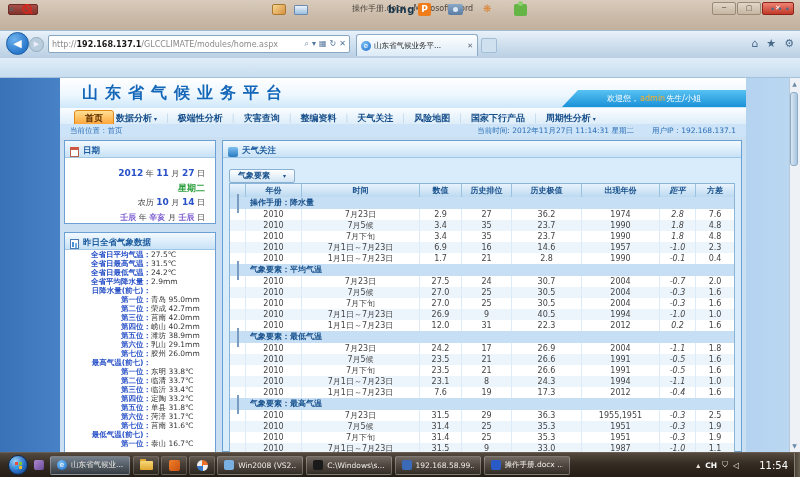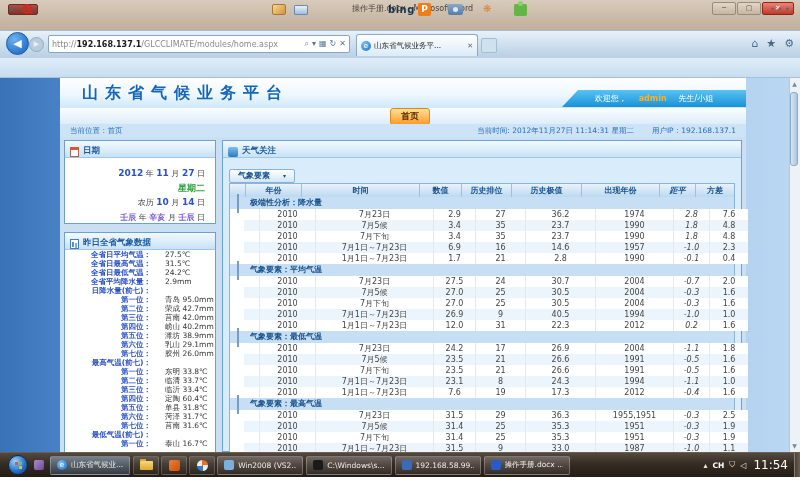--- a/index.html
+++ b/index.html
@@ -70,25 +70,25 @@
   .thumb{position:absolute;left:790px;top:14px;width:8px;height:74px;border:1px solid #8cabc9;border-radius:3px;
     background:linear-gradient(90deg,#d8e6f2,#a9c5e0);}
 
   .banner{position:absolute;left:60px;top:0;width:686px;height:30px;
     background:linear-gradient(180deg,#ffffff 0%,#eef7fe 55%,#cfe8fa 100%);}
   .sitetitle{position:absolute;left:22px;top:5px;font-size:16px;font-weight:bold;color:#1467b8;letter-spacing:7px;white-space:nowrap;}
   .ribbon{position:absolute;right:0;top:12px;width:184px;height:17px;
     background:linear-gradient(180deg,#58c2f2 0%,#1a92d8 100%);
     clip-path:polygon(16px 0,100% 0,100% 100%,0 100%);
     display:flex;align-items:center;justify-content:center;font-size:8px;color:#fff;white-space:nowrap;}
-  .ribbon .uname{color:#ffb020;font-weight:bold;margin:0 12px;}
+  .ribbon .uname{color:#ffb020;font-weight:normal;margin:0 1px;}
 
   .navbar{position:absolute;left:60px;top:30px;width:686px;height:22px;
     background:linear-gradient(180deg,#fafdff,#d4e8f7);border-bottom:1px solid #a6c8e6;
-    display:flex;align-items:center;flex-direction:column;}
+    display:flex;align-items:center;}
   .nitem{font-size:9px;color:#17508c;font-weight:bold;white-space:nowrap;padding:0 2px;cursor:default;}
   .nactive{margin-left:14px;padding:1px 10px;border:1px solid #e08a1a;border-radius:3px;
     background:linear-gradient(180deg,#ffe096,#ff9c2a);color:#5c2f00;}
   .nsep{color:#b8d2e8;font-size:8px;margin:0 6px;}
   .narrow{font-size:6px;margin-left:2px;color:#17508c;}
 
   .statusbar{position:absolute;left:60px;top:46px;width:686px;height:13px;background:#cde4f8;
     display:flex;align-items:center;justify-content:space-between;padding:0 10px;font-size:7.5px;color:#2a6db5;}
   .statusright{display:flex;gap:18px;}
 
@@ -109,41 +109,41 @@
   .dline{line-height:11.5px;white-space:nowrap;}
   .num{color:#2a52c8;font-weight:bold;font-size:9px;}
   .sep{color:#444;font-size:8px;}
   .week{color:#2e9e3e;font-weight:bold;font-size:9px;}
   .gz{color:#7a5ad0;font-weight:bold;font-size:8px;}
 
   .p-stats{left:64px;top:154px;width:152px;height:246px;}
   .statsbody{}
   .sline{display:flex;height:9px;align-items:center;font-size:7.5px;white-space:nowrap;}
   .sl{width:86px;text-align:right;color:#2a52c8;font-weight:bold;flex:none;}
-  .sv{color:#333;margin-left:14px;}
+  .sv{color:#333;margin-left:0;}
 
   .p-main{left:222px;top:62px;width:520px;height:312px;background:#d9ecfb;}
   .toolbar{padding:5px 6px 0 6px;}
   .filterbtn{display:inline-flex;align-items:center;gap:13px;height:14px;padding:0 8px;
     background:linear-gradient(180deg,#ffffff,#d2e5f4);border:1px solid #8ab0d4;border-radius:2px;
     font-size:8px;font-weight:bold;color:#17508c;}
   .filterbtn .arr{font-size:6px;}
 
   .wtable{position:absolute;left:6px;top:42px;width:506px;border:1px solid #8ab4d8;background:#fff;}
   .trow{display:flex;width:504px;}
   .tcell{flex:none;overflow:hidden;white-space:nowrap;text-align:center;}
   .c0{width:16px;} .c1{width:56px;} .c2{width:118px;} .c3{width:42px;} .c4{width:50px;}
   .c5{width:70px;} .c6{width:78px;} .c7{width:36px;font-style:italic;} .c8{width:38px;}
   .thead{height:13px;background:linear-gradient(180deg,#e8f3fd,#bcd9f0);}
   .thead .tcell{font-size:8px;font-weight:bold;color:#17508c;line-height:13px;border-right:1px solid #9cc2e2;}
   .thead .tcell:last-child{border-right:none;}
   .tgroup{height:12px;background:#c7dff4;align-items:center;}
   .cbx{width:7px;height:7px;background:#fff;border:1px solid #7a9cc0;margin:0 auto;}
   .glabel{font-size:8px;font-weight:bold;color:#17508c;line-height:12px;padding-left:4px;}
-  .tdata{height:11px;background:#fff;margin-left:14px;}
+  .tdata{height:11px;background:#fff;}
   .tdata.alt{background:#edf5fc;}
   .tdata .tcell{font-size:8px;color:#444;line-height:11px;border-right:1px solid #dcebf7;}
   .tdata .tcell:last-child{border-right:none;}
 
   
   .taskbar{position:absolute;left:0;top:452px;width:800px;height:25px;z-index:50;
     background:linear-gradient(180deg,#54493e 0%,#352c23 45%,#241d15 100%);border-top:1px solid #6a5f52;
     display:flex;align-items:center;}
   .orb{width:20px;height:20px;border-radius:50%;margin:0 6px 0 8px;flex:none;position:relative;
     background:radial-gradient(circle at 35% 30%,#9cd4f8,#2a70c8 55%,#14396e);border:1px solid #0e2a50;}
@@ -159,21 +159,21 @@
   .iconbtn{width:26px;height:19px;display:flex;align-items:center;justify-content:center;margin-right:2px;flex:none;
     background:linear-gradient(180deg,rgba(255,255,255,0.14),rgba(255,255,255,0.03));
     border:1px solid rgba(255,255,255,0.18);border-radius:2px;}
   .folder-ic{width:13px;height:9px;background:linear-gradient(180deg,#f8d878,#e0a830);border-radius:1px;position:relative;}
   .folder-ic::before{content:"";position:absolute;left:0;top:-2px;width:6px;height:2px;background:#e0a830;border-radius:1px 1px 0 0;}
   .media-ic{width:11px;height:11px;border-radius:50%;background:conic-gradient(#e87028 0 25%,#f0f0f0 25% 50%,#3a78c8 50% 75%,#f0f0f0 75%);}
   .wmp-ic{width:11px;height:11px;border-radius:2px;background:linear-gradient(135deg,#f08028,#c85010);}
   .tray{margin-left:auto;display:flex;align-items:center;gap:5px;padding-right:6px;}
   .trayglyph{font-size:8px;color:#e8e4da;}
   .tray .lang{font-size:7.5px;color:#fff;font-weight:bold;}
-  .tray .clock{font-size:12px;color:#fff;margin-left:2px;}
+  .tray .clock{font-size:10px;color:#fff;margin-left:15px;}
   .showdesk{width:6px;height:25px;background:linear-gradient(90deg,#4a4238,#6a6052);border-left:1px solid #8a8072;flex:none;}
   .whitestrip{position:absolute;left:0;top:477px;width:800px;height:23px;background:#fff;z-index:60;}
 </style>
 </head>
 <body>
 
 <div class="canvas">
 
   <div class="bgwin">
     <div class="bgwin-accent"></div>
@@ -342,21 +342,21 @@
           <div class="sline">
             <span class="sl">第二位：</span>
             <span class="sv">临清 33.7℃</span>
           </div>
           <div class="sline">
             <span class="sl">第三位：</span>
             <span class="sv">临沂 33.4℃</span>
           </div>
           <div class="sline">
             <span class="sl">第四位：</span>
-            <span class="sv">定陶 60.4℃</span>
+            <span class="sv">定陶 33.2℃</span>
           </div>
           <div class="sline">
             <span class="sl">第五位：</span>
             <span class="sv">单县 31.8℃</span>
           </div>
           <div class="sline">
             <span class="sl">第六位：</span>
             <span class="sv">菏泽 31.7℃</span>
           </div>
           <div class="sline">
@@ -392,21 +392,21 @@
             <span class="tcell c2">时间</span>
             <span class="tcell c3">数值</span>
             <span class="tcell c4">历史排位</span>
             <span class="tcell c5">历史极值</span>
             <span class="tcell c6">出现年份</span>
             <span class="tcell c7">距平</span>
             <span class="tcell c8">方差</span>
           </div>
           <div class="trow tgroup">
             <span class="tcell c0"><span class="cbx"></span></span>
-            <span class="glabel">极端性分析：降水量</span>
+            <span class="glabel">操作手册：降水量</span>
           </div>
           <div class="trow tdata">
             <span class="tcell c0"></span>
             <span class="tcell c1">2010</span>
             <span class="tcell c2">7月23日</span>
             <span class="tcell c3">2.9</span>
             <span class="tcell c4">27</span>
             <span class="tcell c5">36.2</span>
             <span class="tcell c6">1974</span>
             <span class="tcell c7">2.8</span>

